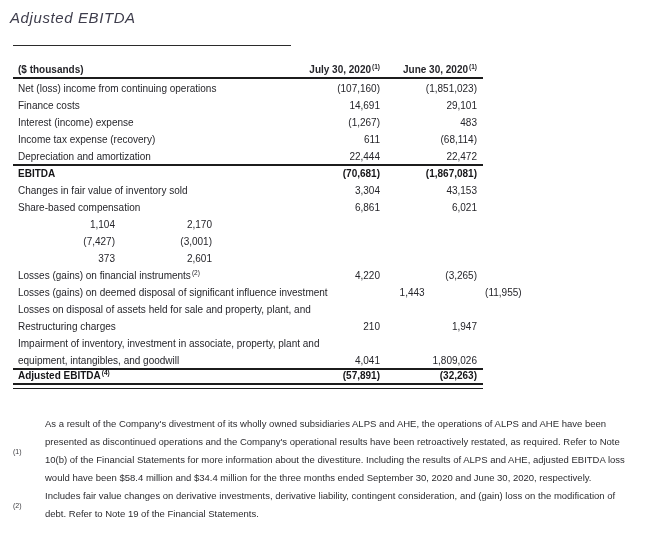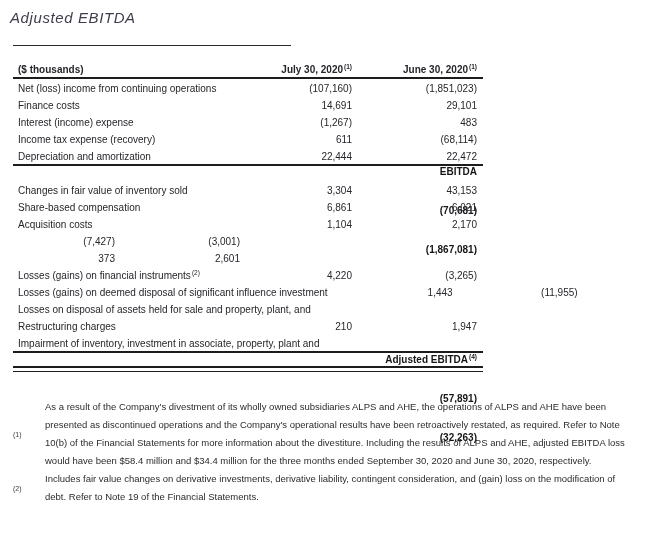--- a/index.html
+++ b/index.html
@@ -34,28 +34,27 @@
     margin: 14px 0 0 13px;
     width: 470px;
     font-size: 10px;
   }
   .trow {
     display: flex;
     align-items: flex-end;
     height: 17px;
     padding: 0 6px 2px 5px;
     box-sizing: border-box;
-    gap: 28px;
   }
   .trow.header-row {
     height: 19px;
     font-weight: bold;
     border-bottom: 2px solid #1c1c1c;
   }
-  .trow.bold { font-weight: bold; color: #151518; flex-direction: column; }
+  .trow.bold { font-weight: bold; color: #151518; }
   .trow.rule-above { border-top: 2px solid #1c1c1c; }
   .tlabel {
     flex: 1 1 auto;
     white-space: nowrap;
     overflow: visible;
     text-align: left;
   }
   .tcol {
     width: 97px;
     flex: 0 0 auto;
@@ -144,21 +143,20 @@
           <div class="tlabel">Changes in fair value of inventory sold</div>
           <div class="tcol">3,304</div>
           <div class="tcol">43,153</div>
         </div>
         <div class="trow">
           <div class="tlabel">Share-based compensation</div>
           <div class="tcol">6,861</div>
           <div class="tcol">6,021</div>
         </div>
         <div class="trow">
-          <div class="tlabel">Acquisition costs</div>
           <div class="tcol">1,104</div>
           <div class="tcol">2,170</div>
         </div>
         <div class="trow">
           <div class="tcol">(7,427)</div>
           <div class="tcol">(3,001)</div>
         </div>
         <div class="trow">
           <div class="tcol">373</div>
           <div class="tcol">2,601</div>
@@ -180,20 +178,25 @@
         </div>
         <div class="trow">
           <div class="tlabel">Restructuring charges</div>
           <div class="tcol">210</div>
           <div class="tcol">1,947</div>
         </div>
         <div class="trow">
           <div class="tlabel">Impairment of inventory, investment in associate, property, plant and</div>
           <div class="tcol"></div>
           <div class="tcol"></div>
+        </div>
+        <div class="trow">
+          <div class="tlabel">equipment, intangibles, and goodwill</div>
+          <div class="tcol">4,041</div>
+          <div class="tcol">1,809,026</div>
         </div>
         <div class="trow bold rule-above" style="border-bottom: 2px solid rgb(28, 28, 28);">
           <div class="tlabel">Adjusted EBITDA<sup class="fnref">(4)</sup></div>
           <div class="tcol">(57,891)</div>
           <div class="tcol">(32,263)</div>
         </div>
       </div>
   </div>
 
   <div class="double-rule-b"></div>

